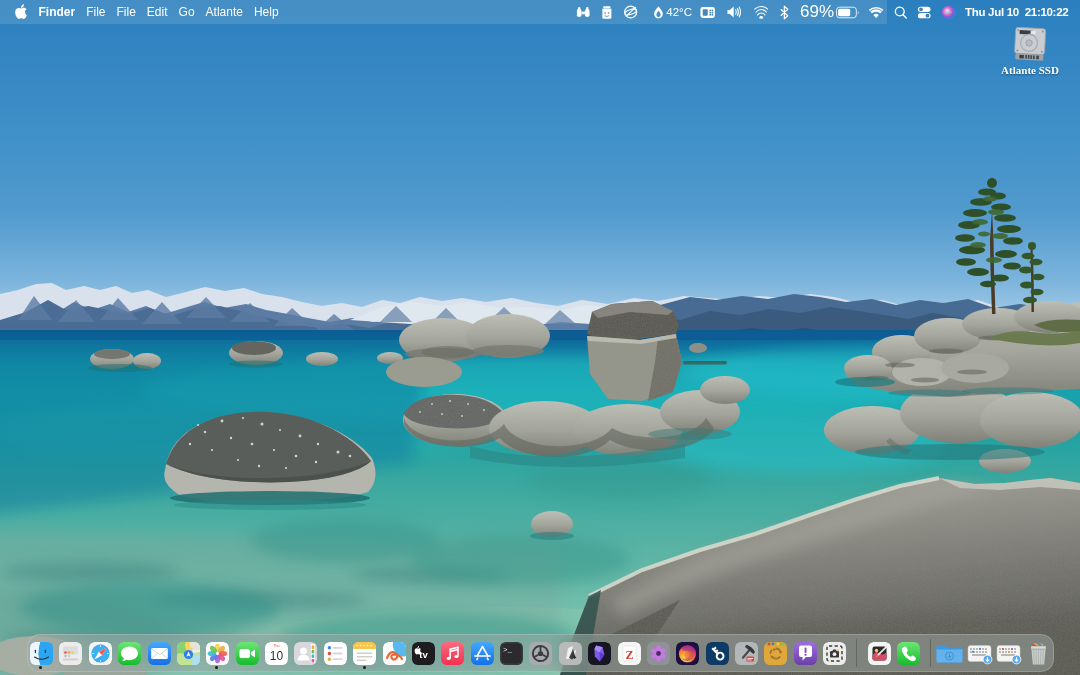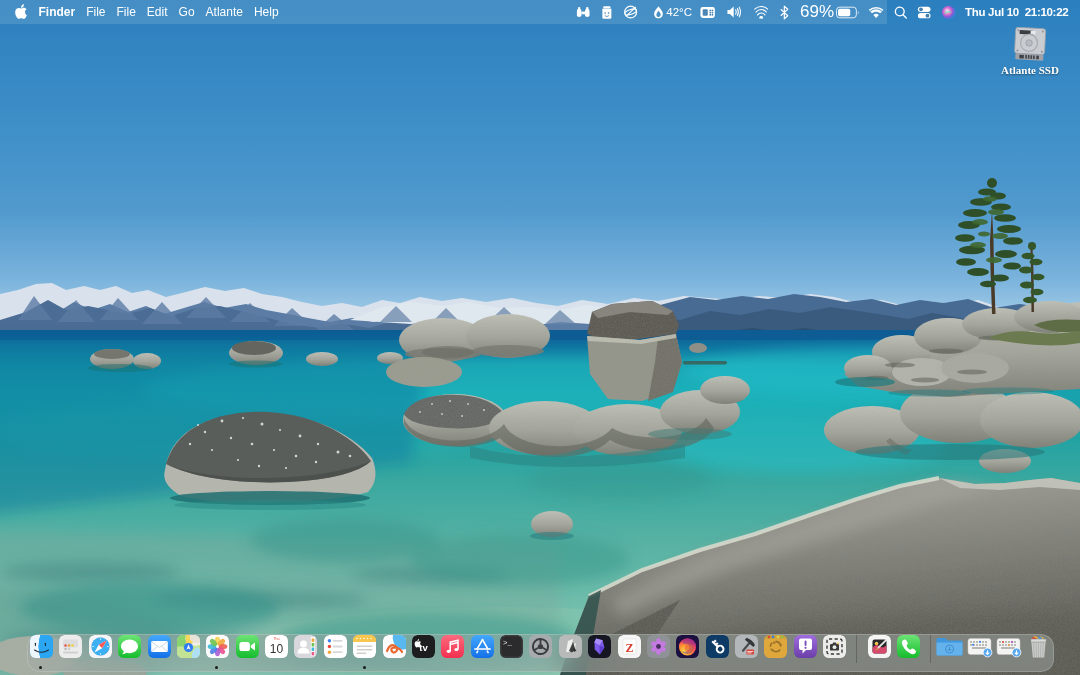--- a/index.html
+++ b/index.html
@@ -16,21 +16,21 @@
   #menubar svg{display:block;}
   
   #diskicon{position:absolute;left:994px;top:27px;width:72px;text-align:center;font-family:Liberation Serif, serif;}
   #diskicon .lbl{margin-top:3px;color:#fff;font-size:11px;font-weight:bold;white-space:nowrap;letter-spacing:-0.1px;
     text-shadow:0 1px 2px rgba(0,0,0,0.45);letter-spacing:0px;}
   
   #dock{position:absolute;left:27px;top:634px;width:1027px;height:38px;
     background:rgba(160,170,166,0.48);border:1px solid rgba(255,255,255,0.18);
     box-sizing:border-box;border-radius:13px;
     -webkit-backdrop-filter:blur(14px);backdrop-filter:blur(14px);
-    display:flex;align-items:flex-start;padding:0 2px;}
+    display:flex;align-items:center;padding:0 2px;}
   .dicon{width:23px;height:23px;margin:0 3.2px;border-radius:5.5px;position:relative;
     flex:0 0 auto;overflow:hidden;}
   .dicon svg{position:absolute;left:0;top:0;}
   .dsep{width:1px;height:28px;background:rgba(0,0,0,0.22);margin:0 7px;flex:0 0 auto;}
   .dot{position:absolute;width:3px;height:3px;border-radius:2px;background:#1a1a1a;
     top:666px;}
 </style>
 </head>
 <body>
 <div id="stage">

